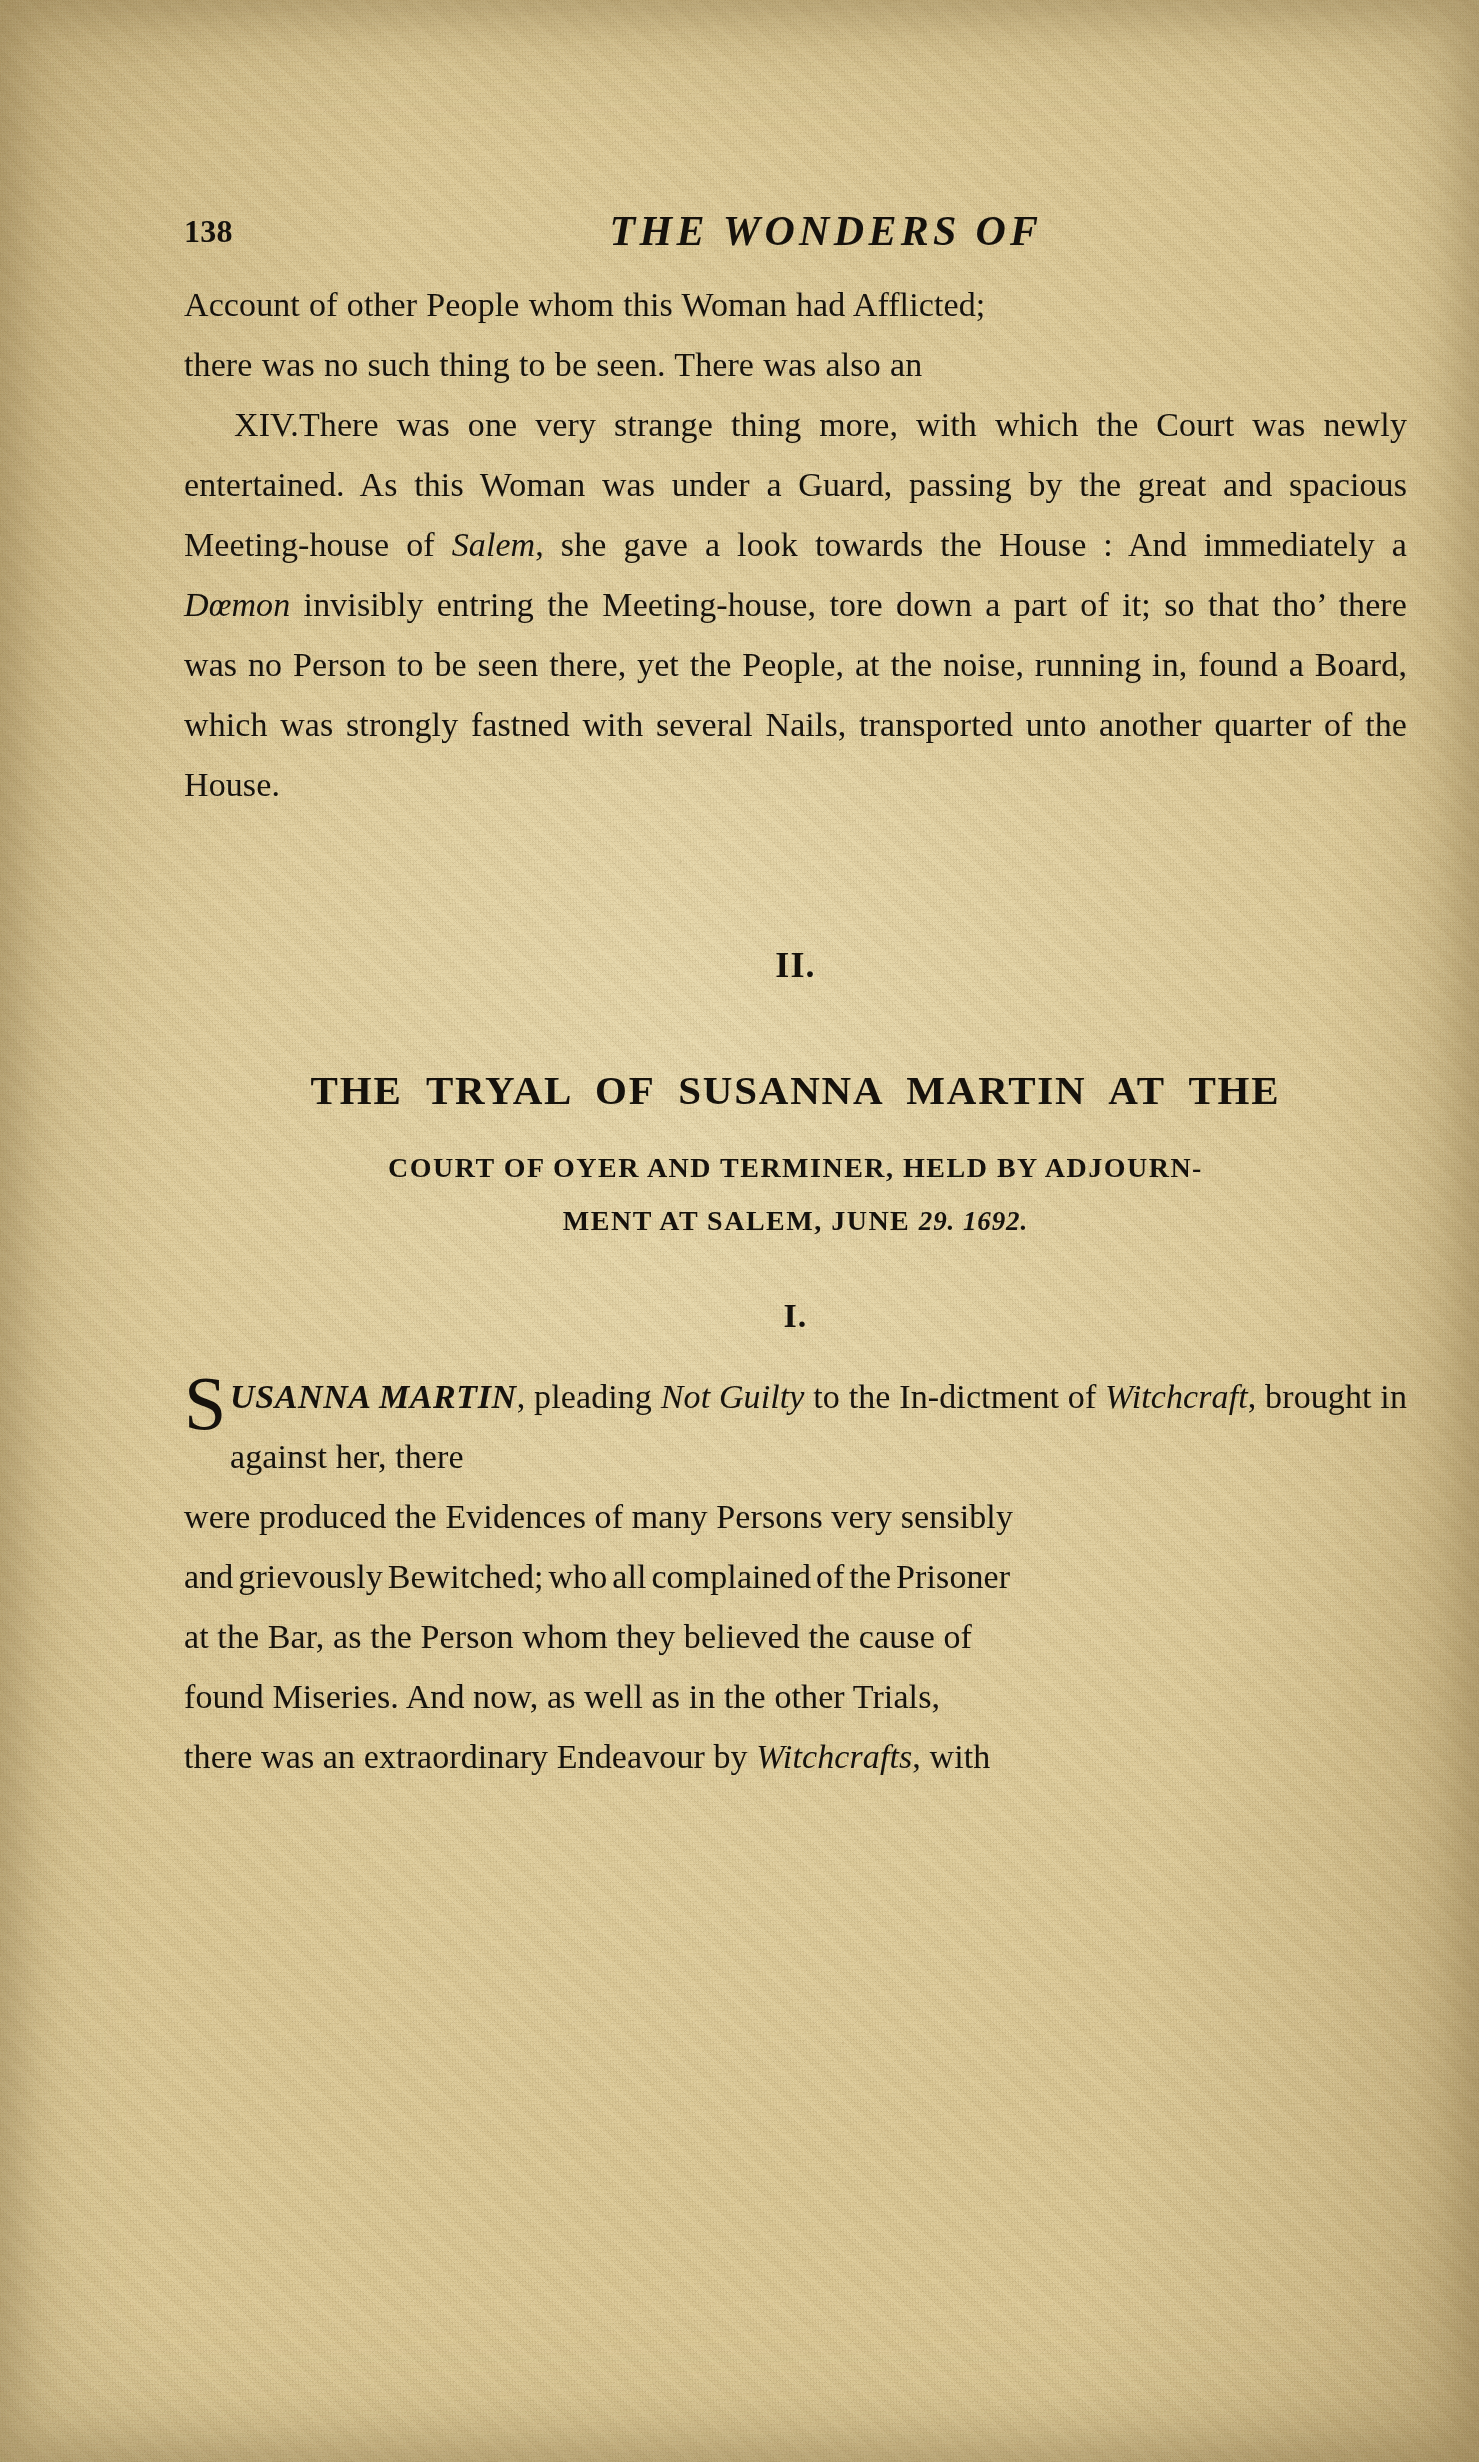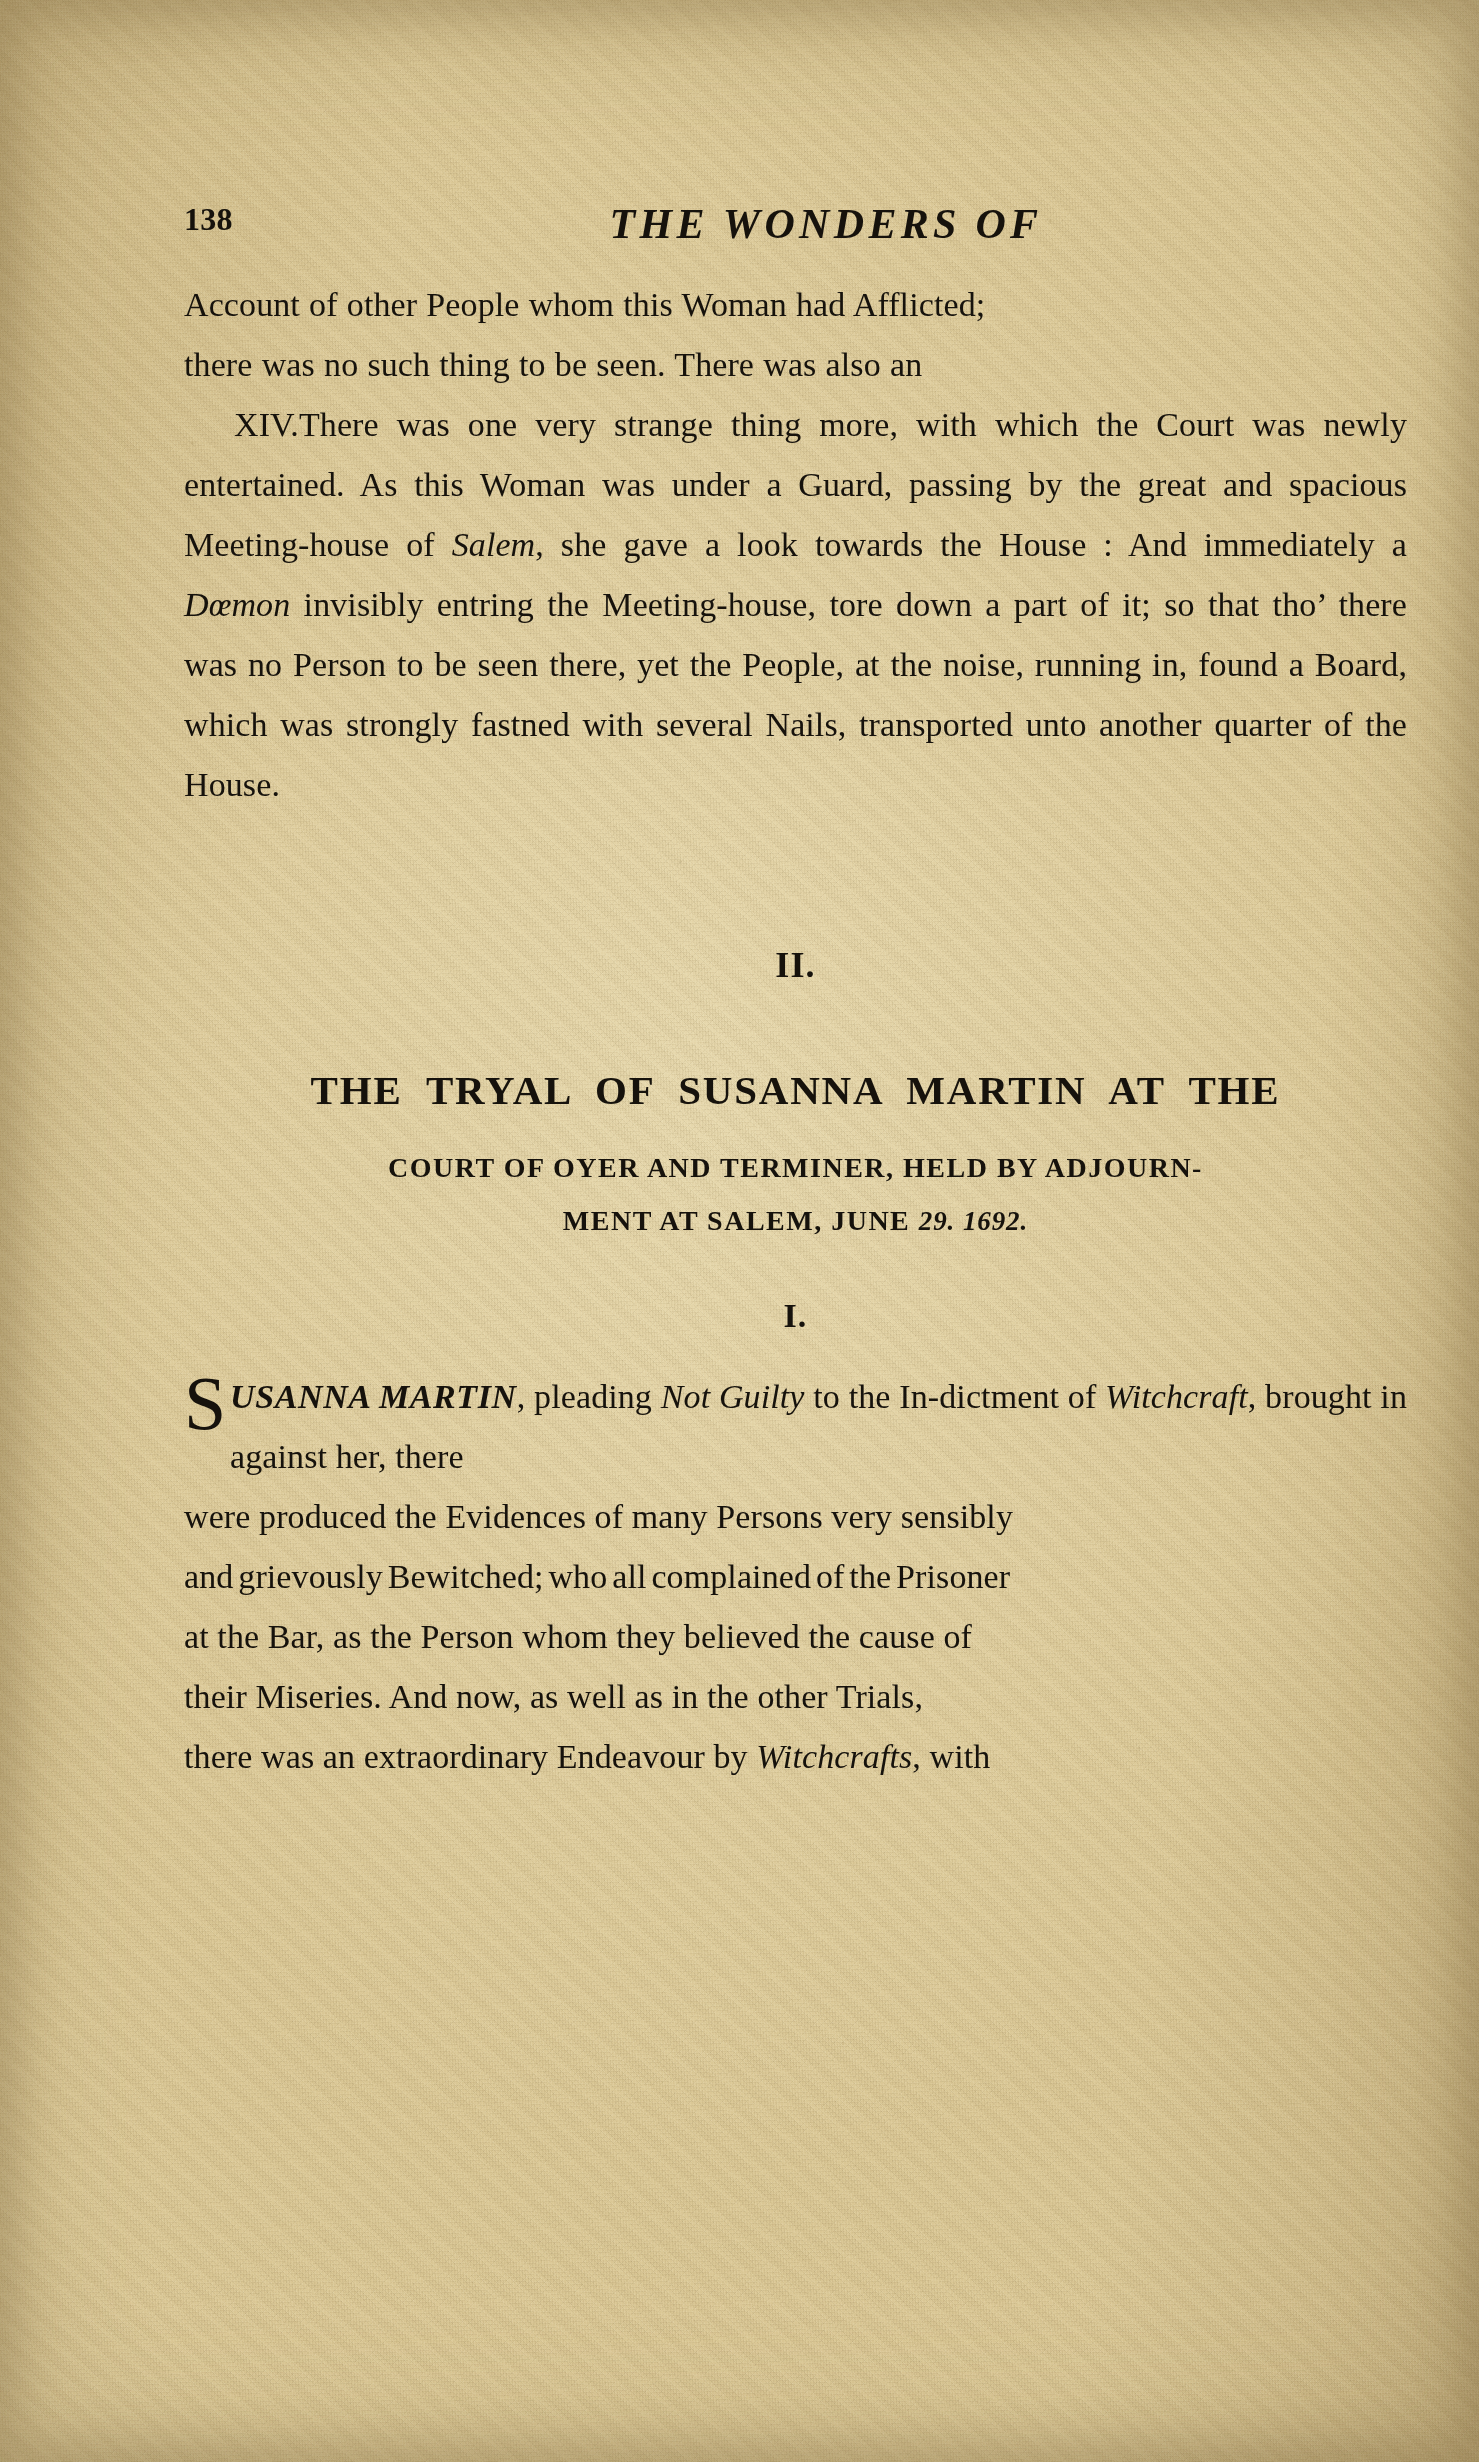--- a/index.html
+++ b/index.html
@@ -71,21 +71,21 @@
   #content {
     position: absolute;
     left: 184px;
     top: 0;
     width: 1223px;
     color: #16120c;
   }
 
   .running-head {
     display: flex;
-    align-items: flex-start;
+    align-items: center;
     margin-top: 203px;
     height: 55px;
   }
   .folio {
     font-size: 32px;
     font-weight: 700;
     letter-spacing: 0.3px;
     line-height: 1;
     width: 184px;
   }
@@ -220,19 +220,19 @@
       <span class="ln"><span>MENT AT SALEM, JUNE </span><span class="big">29. 1692.</span></span>
     </div>
 
     <div class="part-num">I.</div>
 
     <div id="opening-par">
       <span class="dropcap">S</span><span class="lead">USANNA MARTIN</span><span>, pleading </span><i>Not Guilty</i><span> to the In-</span><span>dictment of  </span><i>Witchcraft</i><span>, brought  in against her, there</span>
       <span class="ln">were produced the Evidences of many Persons very sensibly</span>
       <span class="ln tight">and grievously Bewitched; who all complained of the Prisoner</span>
       <span class="ln">at the Bar, as the Person whom they believed the cause of</span>
-      <span class="ln">their Miseries.   And now, as well as in the other Trials,</span>
+      <span class="ln">found Miseries.   And now, as well as in the other Trials,</span>
       <span class="ln"><span>there was an extraordinary Endeavour by </span><i>Witchcrafts</i><span>, with</span></span>
     </div>
 
   </div>
 </div>
 
 
 </body></html>

